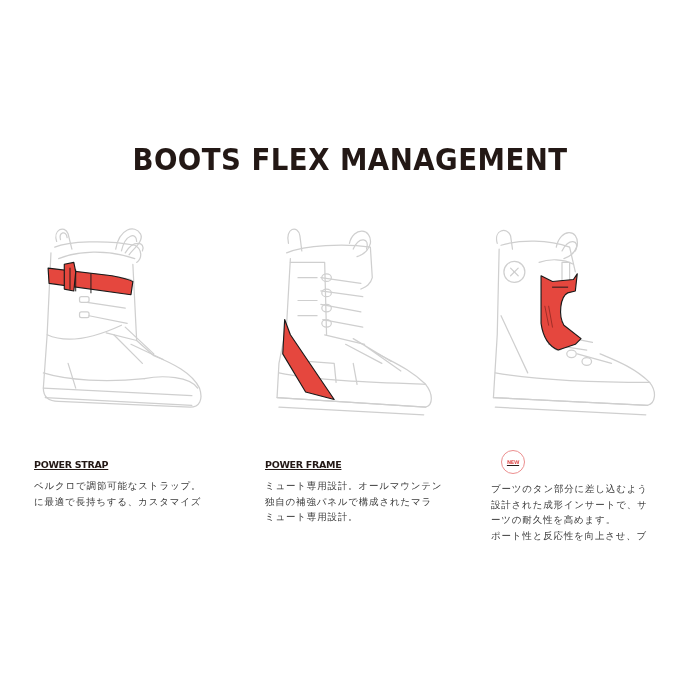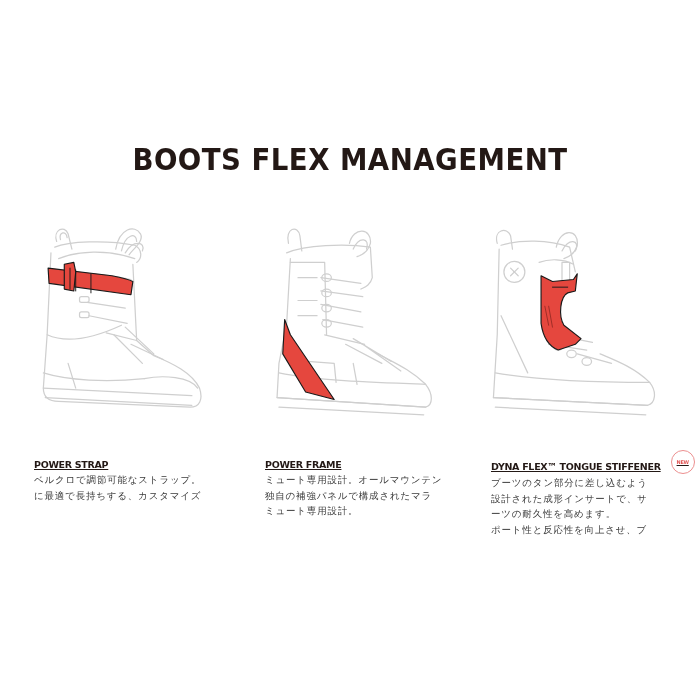--- a/index.html
+++ b/index.html
@@ -58,21 +58,21 @@
       white-space: nowrap;
       display: flex;
       align-items: center;
       text-decoration: underline;
     }
     .feature-desc {
       font-size: 9.5px;
       line-height: 15.5px;
       color: #3a3a3a;
       letter-spacing: 0.8px;
-      margin-top: 1px;
+      margin-top: 7px;
       white-space: nowrap;
     }
     .feature-desc div { height: 15.5px; }
 
     .new-badge {
       display: inline-flex;
       align-items: center;
       justify-content: center;
       width: 22px;
       height: 22px;
@@ -189,21 +189,20 @@
   <div class="feature-title">POWER FRAME</div>
   <div class="feature-desc">
     <div>ミュート専用設計。オールマウンテン</div>
     <div>独自の補強パネルで構成されたマラ</div>
     <div>ミュート専用設計。</div>
   </div>
 </div>
 
 <div class="feature f3">
   <div class="feature-title">
-    <span>DYNA FLEX™ TONGUE STIFFENER</span>
     <span class="new-badge">NEW</span>
   </div>
   <div class="feature-desc">
     <div>ブーツのタン部分に差し込むよう</div>
     <div>設計された成形インサートで、サ</div>
     <div>ーツの耐久性を高めます。</div>
     <div>ポート性と反応性を向上させ、ブ</div>
   </div>
 </div>
 

